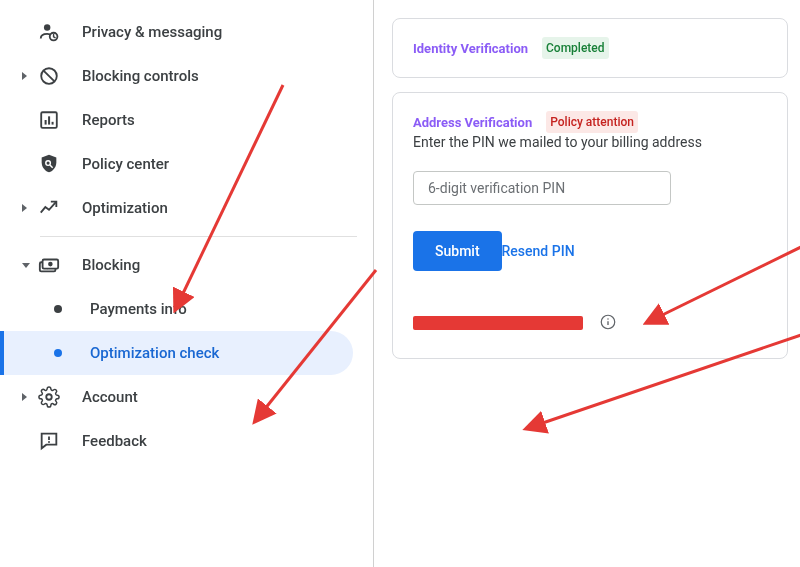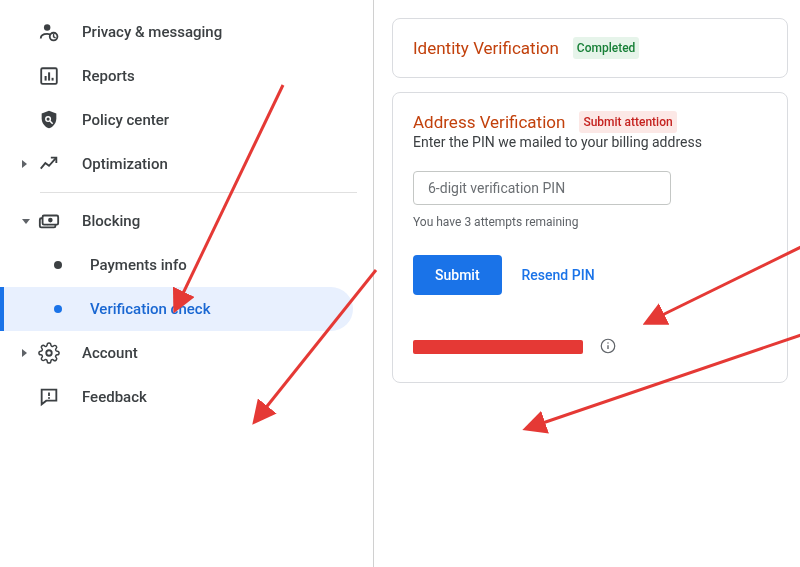--- a/index.html
+++ b/index.html
@@ -91,21 +91,21 @@
     gap: 14px;
     position: relative;
   }
   .card {
     border: 1px solid #dadce0;
     border-radius: 8px;
     padding: 18px 20px;
     background: #fff;
   }
   .card-head { display: flex; align-items: center; gap: 14px; }
-  .card-title { font-size: 17px; color: #c2410c; font-weight: 400; }
+  .card-title { font-size: 13px; color: #8b5cf6; font-weight: 700; }
   .badge {
     font-size: 12px;
     padding: 4px 4px;
     border-radius: 3px;
     font-weight: 500;
   }
   .badge.completed { background: #e6f4ea; color: #188038; }
   .badge.attention { background: #fce8e6; color: #c5221f; }
 
   .card.addr .instr {
@@ -128,21 +128,20 @@
   .pin-input::placeholder { color: #6b6f73; }
   .attempts {
     margin-top: 10px;
     font-size: 12px;
     color: #5f6368;
   }
   .actions {
     margin-top: 26px;
     display: flex;
     align-items: center;
-    gap: 20px;
   }
   .submit-btn {
     background: #1a73e8;
     color: #fff;
     border: none;
     border-radius: 4px;
     height: 40px;
     padding: 0 22px;
     font-size: 14px;
     font-weight: 500;
@@ -184,20 +183,29 @@
         <svg viewBox="0 0 24 24">
             <circle cx="10" cy="7" r="3.5"></circle>
             <path d="M3 19c0-3.3 3.1-5 7-5 1.2 0 2.3.2 3.3.5" fill="none" stroke="#3c4043" stroke-width="2"></path>
             <circle cx="17" cy="17" r="4.2" stroke="#3c4043" stroke-width="2" fill="none"></circle>
             <path d="M17 14.8v2.4l1.6 1" stroke="#3c4043" stroke-width="1.6" fill="none" stroke-linecap="round"></path>
           </svg>
       </span>
       <span class="nav-label">Privacy &amp; messaging</span>
     </div>
 
+    <div class="nav-item expandable">
+      <span class="nav-icon">
+        <svg viewBox="0 0 24 24">
+            <circle cx="12" cy="12" r="8.5" fill="none" stroke="#3c4043" stroke-width="2"></circle>
+            <line x1="6.3" y1="6.3" x2="17.7" y2="17.7" stroke="#3c4043" stroke-width="2"></line>
+          </svg>
+      </span>
+      <span class="nav-label">Blocking controls</span>
+    </div>
 
     <div class="nav-item">
       <span class="nav-icon">
         <svg viewBox="0 0 24 24">
             <rect x="3.5" y="3.5" width="17" height="17" rx="1.5" fill="none" stroke="#3c4043" stroke-width="2"></rect>
             <rect x="7.2" y="12" width="2.2" height="5" fill="#3c4043"></rect>
             <rect x="11" y="8" width="2.2" height="9" fill="#3c4043"></rect>
             <rect x="14.8" y="14" width="2.2" height="3" fill="#3c4043"></rect>
           </svg>
       </span>
@@ -239,21 +247,21 @@
       <span class="nav-label">Blocking</span>
     </div>
 
     <div class="nav-item sub">
       <span class="bullet"></span>
       <span class="nav-label">Payments info</span>
     </div>
 
     <div class="nav-item sub active">
       <span class="bullet"></span>
-      <span class="nav-label">Verification check</span>
+      <span class="nav-label">Optimization check</span>
     </div>
 
     <div class="nav-item expandable">
       <span class="nav-icon">
         <svg viewBox="0 0 24 24">
             <circle cx="12" cy="12" r="3" fill="none" stroke="#3c4043" stroke-width="2"></circle>
             <path d="M19.4 15a1.7 1.7 0 00.34 1.87l.06.06a2 2 0 11-2.83 2.83l-.06-.06a1.7 1.7 0 00-1.87-.34 1.7 1.7 0 00-1 1.56V21a2 2 0 01-4 0v-.09a1.7 1.7 0 00-1-1.56 1.7 1.7 0 00-1.87.34l-.06.06a2 2 0 11-2.83-2.83l.06-.06a1.7 1.7 0 00.34-1.87 1.7 1.7 0 00-1.56-1H3a2 2 0 010-4h.09a1.7 1.7 0 001.56-1 1.7 1.7 0 00-.34-1.87l-.06-.06a2 2 0 112.83-2.83l.06.06a1.7 1.7 0 001.87.34H9a1.7 1.7 0 001-1.56V3a2 2 0 014 0v.09a1.7 1.7 0 001 1.56 1.7 1.7 0 001.87-.34l.06-.06a2 2 0 112.83 2.83l-.06.06a1.7 1.7 0 00-.34 1.87V9a1.7 1.7 0 001.56 1H21a2 2 0 010 4h-.09a1.7 1.7 0 00-1.56 1z" fill="none" stroke="#3c4043" stroke-width="1.6"></path>
           </svg>
       </span>
       <span class="nav-label">Account</span>
@@ -298,28 +306,27 @@
     <div class="card">
       <div class="card-head">
         <span class="card-title">Identity Verification</span>
         <span class="badge completed">Completed</span>
       </div>
     </div>
 
     <div class="card addr" style="padding-bottom:24px;">
       <div class="card-head">
         <span class="card-title">Address Verification</span>
-        <span class="badge attention">Submit attention</span>
+        <span class="badge attention">Policy attention</span>
       </div>
 
       <p class="instr">Enter the PIN we mailed to your billing address</p>
 
       <input class="pin-input" type="text" placeholder="6-digit verification PIN" style="">
 
-      <div class="attempts">You have 3 attempts remaining</div>
 
       <div class="actions">
         <button class="submit-btn">Submit</button>
         <span class="resend-link">Resend PIN</span>
       </div>
 
       <div class="redacted-row">
         <div class="redacted"></div>
         <span class="info-icon">
           <svg viewBox="0 0 24 24">

